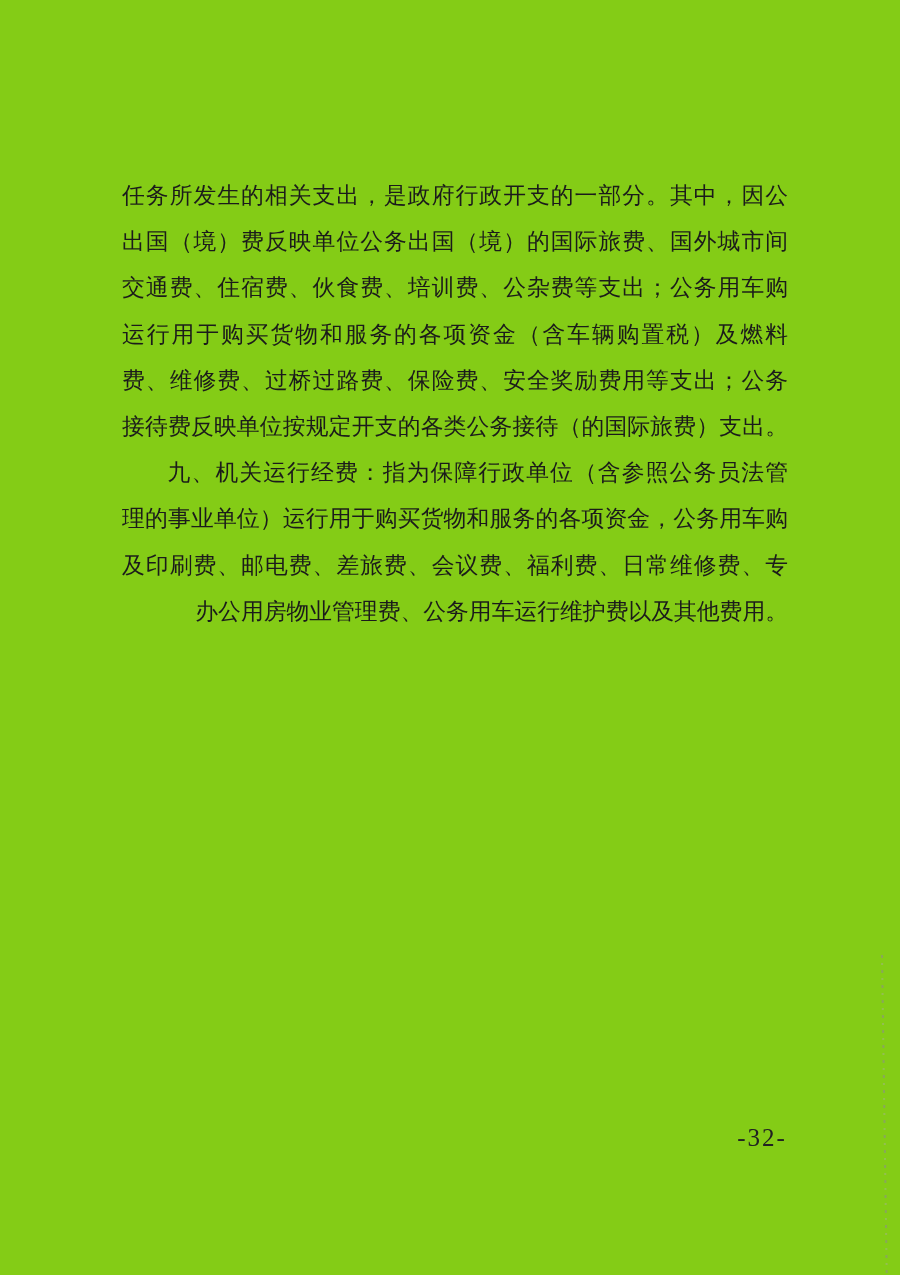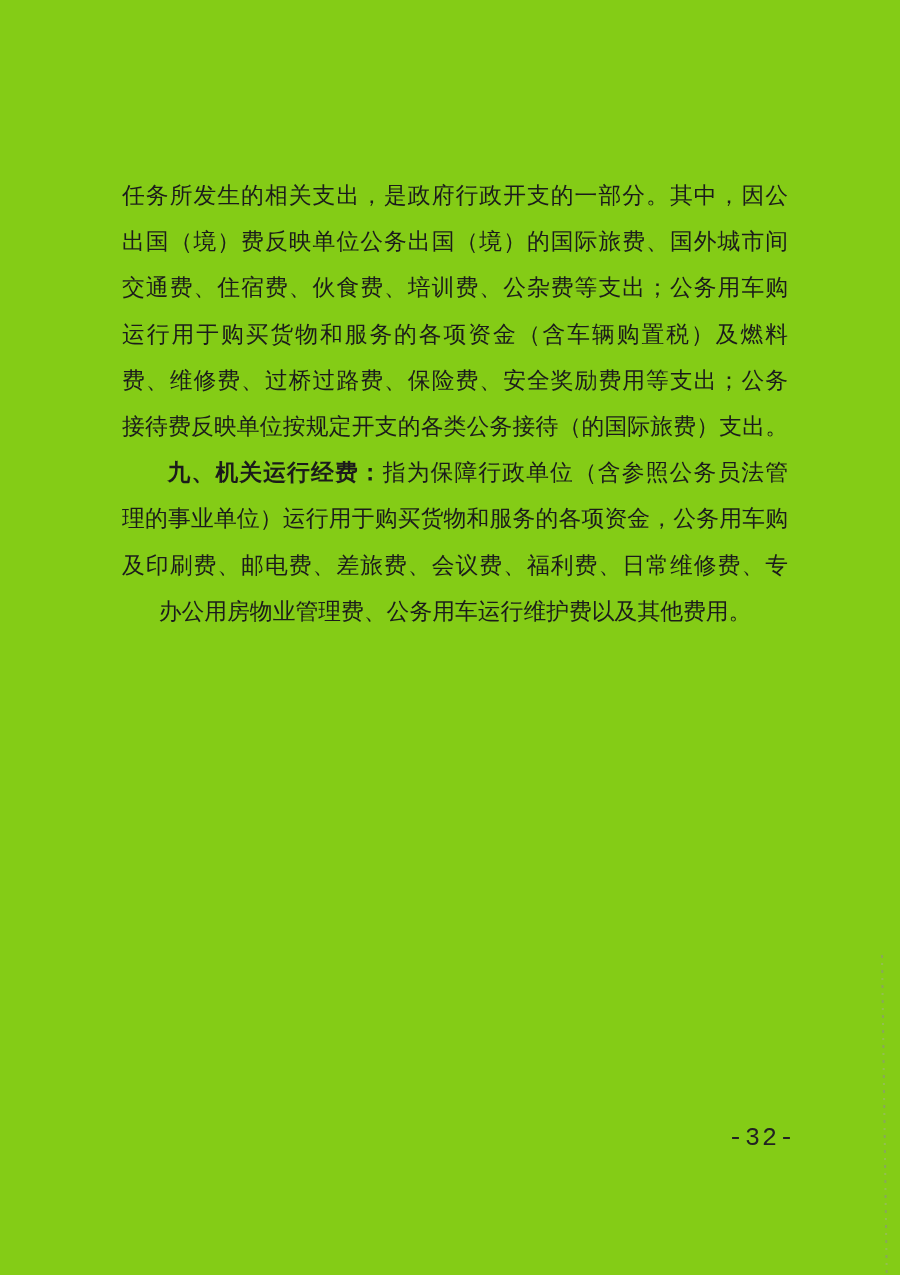--- a/index.html
+++ b/index.html
@@ -21,43 +21,43 @@
     left: 122px;
     top: 173px;
     width: 666px;
     color: #1b1b1b;
   }
   .text-line {
     height: 46.2px;
     line-height: 46.2px;
     font-size: 22.8px;
     white-space: nowrap;
-    text-align: center;
+    text-align: right;
   }
   .text-line.just {
     white-space: normal;
     text-align: justify;
     text-align-last: justify;
   }
   .text-line.indent {
     text-indent: 2em;
   }
   .bold-run {
-    font-weight: 700;
+    font-weight: 400;
   }
   .page-number {
     position: absolute;
     left: 727px;
     top: 1124px;
     width: 70px;
     text-align: center;
     font-size: 25px;
     letter-spacing: 2px;
     color: #222222;
-    font-family: Liberation Mono, monospace;
+    font-family: Liberation Serif, serif;
   }
   .scan-artifact {
     position: absolute;
     left: 881px;
     top: 955px;
     width: 2px;
     height: 322px;
     background: repeating-linear-gradient(
       to bottom,
       rgba(140,140,140,0.55) 0px,

